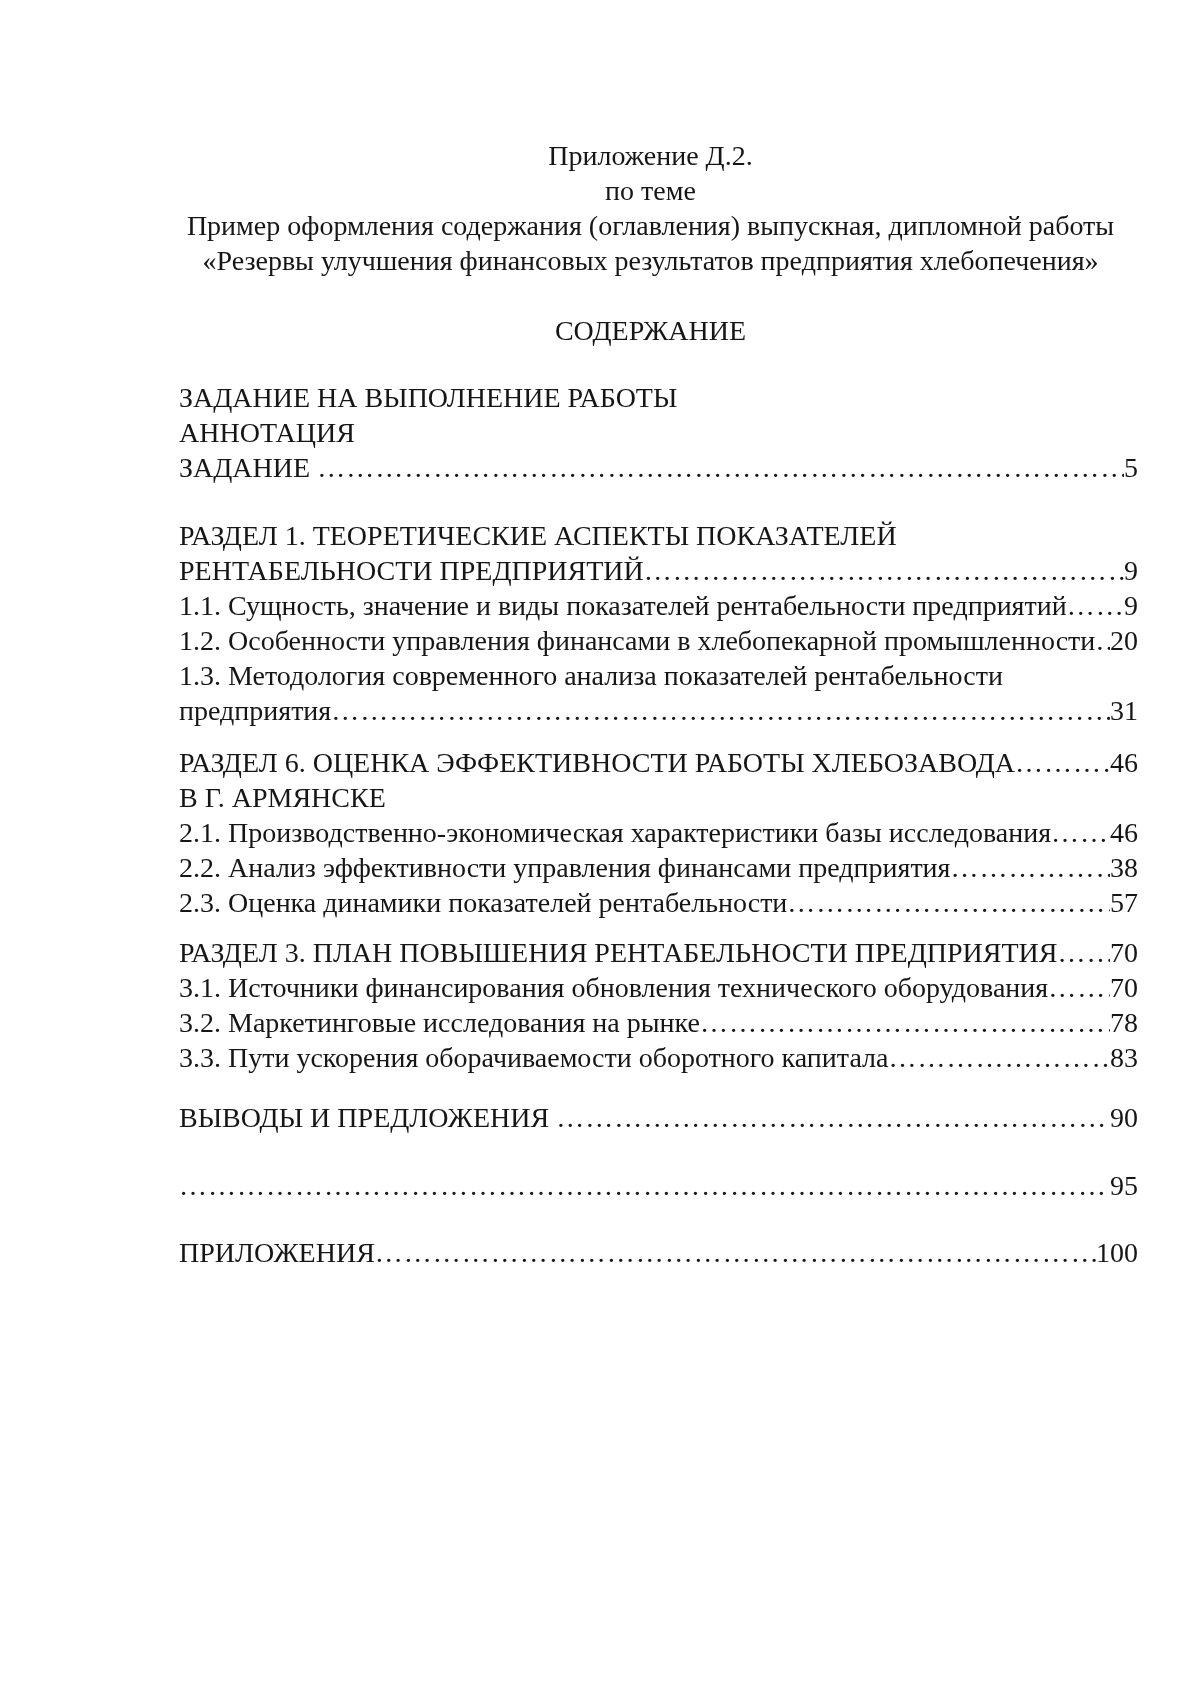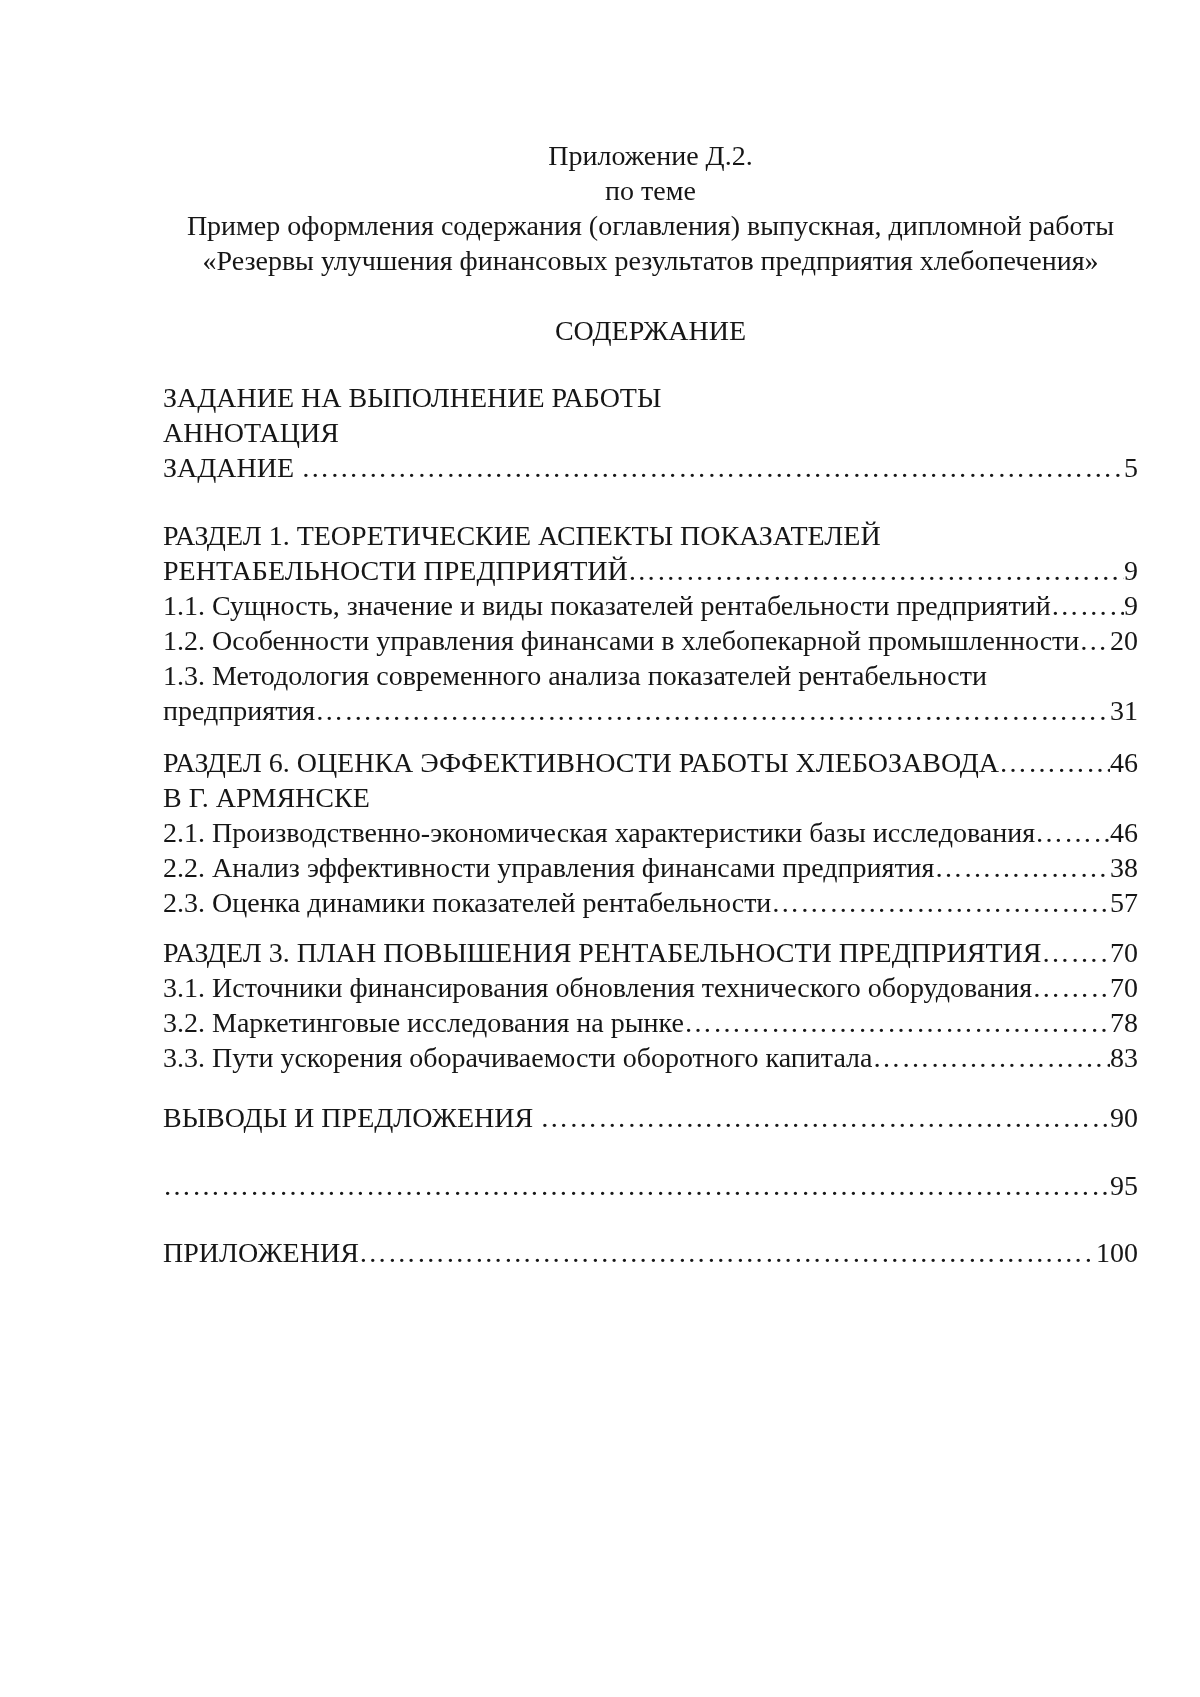--- a/index.html
+++ b/index.html
@@ -35,20 +35,21 @@
     white-space: nowrap;
     overflow: visible;
   }
   .toc-row {
     display: flex;
     align-items: baseline;
     height: 35px;
     line-height: 35px;
     overflow: hidden;
     white-space: nowrap;
+    margin-left: 16px;
   }
   .toc-label {
     flex: 0 0 auto;
     white-space: pre;
   }
   .leader {
     flex: 1 1 auto;
     min-width: 0;
     overflow: hidden;
     white-space: nowrap;

